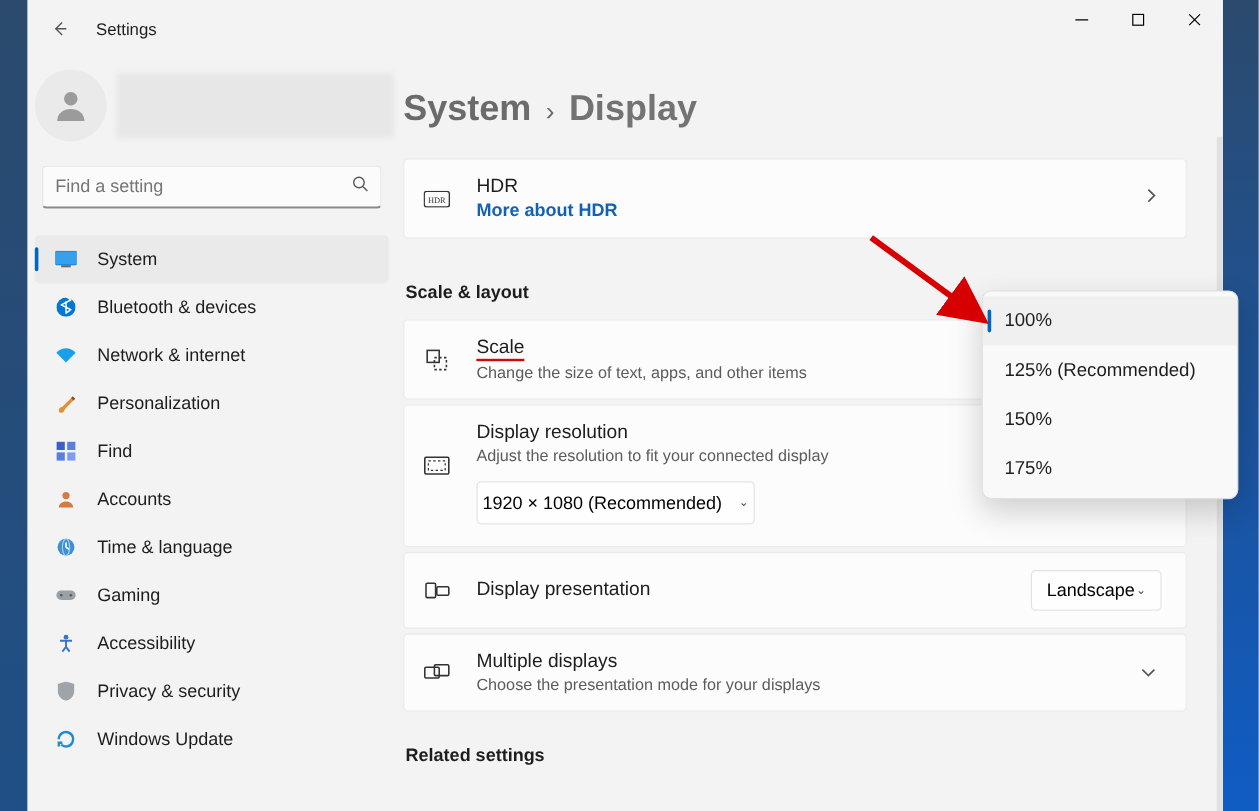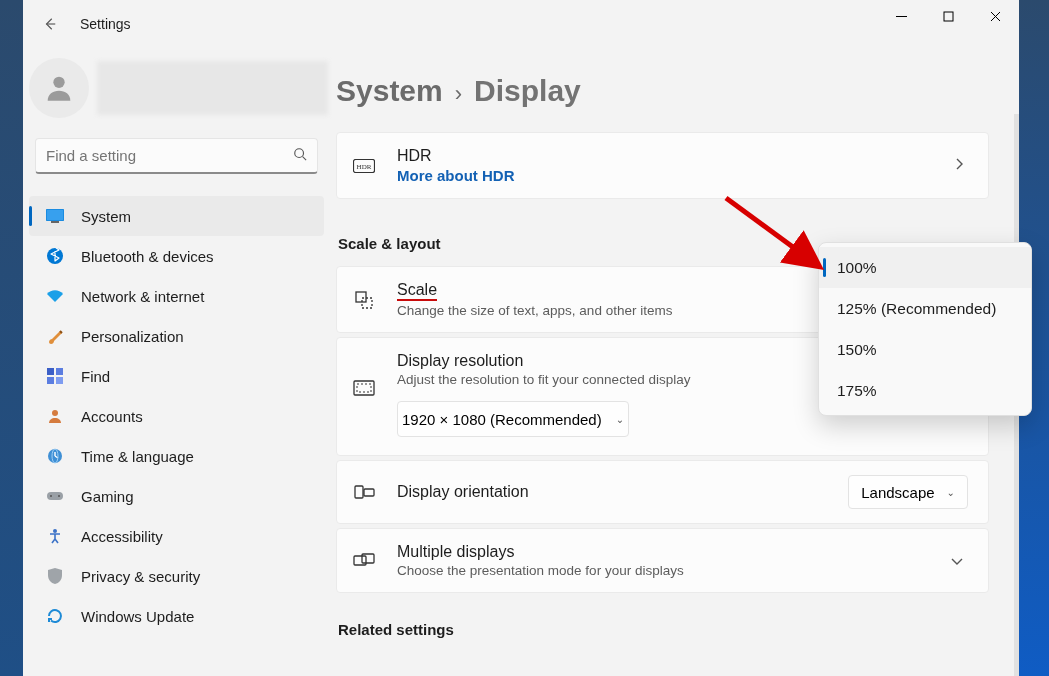--- a/index.html
+++ b/index.html
@@ -229,21 +229,21 @@
   position: absolute;
   right: 0; top: 114px; bottom: 0; width: 5px;
   background: #e1e1e1;
 }
 .combo {
   height: 34px;
   border: 1px solid #e3e3e3;
   background: #fefefe;
   border-radius: 4px;
   padding: 0 12px;
-  display: inline-flex; align-items: center; gap: 12px;
+  display: inline-flex; align-items: center; gap: 1px;
   font-size: 15px;
 }
 .combo .dd-chev { font-size: 10px; color: #555; }
 </style>
 </head>
 <body>
 
 <div class="desktop-left"></div>
 <div class="desktop-right"></div>
 
@@ -464,21 +464,21 @@
       </div>
 
       <div class="card">
         <div class="card-icon">
           <svg width="22" height="16" viewBox="0 0 22 16">
               <rect x="2" y="2" width="8" height="12" rx="1" fill="none" stroke="#333" stroke-width="1.3"></rect>
               <rect x="11" y="5" width="10" height="7" rx="1" fill="none" stroke="#333" stroke-width="1.3"></rect>
             </svg>
         </div>
         <div class="card-body">
-          <div class="card-title">Display orientation</div>
+          <div class="card-title">Display presentation</div>
         </div>
         <div class="combo">
           <span>Landscape</span>
           <span class="dd-chev">⌄</span>
         </div>
       </div>
 
       <div class="card">
         <div class="card-icon">
           <svg width="22" height="16" viewBox="0 0 22 16">

